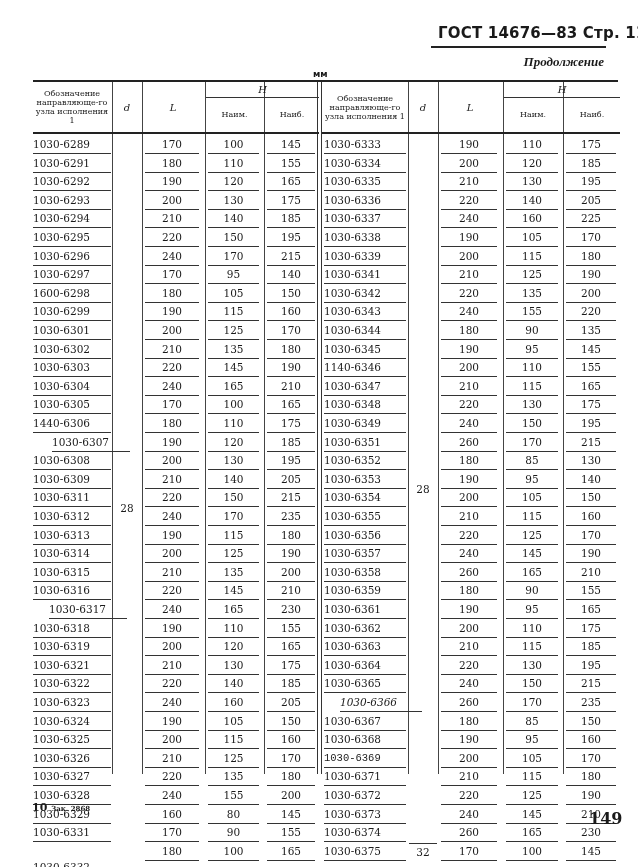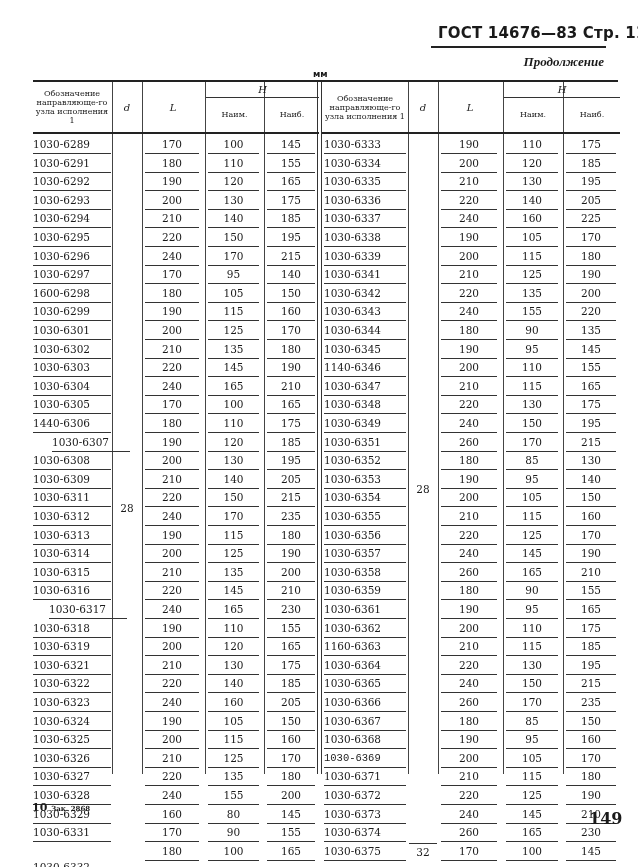--- a/index.html
+++ b/index.html
@@ -490,39 +490,39 @@
           <div class="cell c-num" style="left: 184px; width: 52px;">95</div>
           <div class="cell c-num" style="left: 244px; width: 50px;">165</div>
         </div>
         <div class="row" style="top: 483.6px; width: 298px;">
           <div class="cell c-des" style="left: 2px; width: 82px;">1030-6362</div>
           <div class="cell c-num" style="left: 119px; width: 56px;">200</div>
           <div class="cell c-num" style="left: 184px; width: 52px;">110</div>
           <div class="cell c-num" style="left: 244px; width: 50px;">175</div>
         </div>
         <div class="row" style="top: 502.2px; width: 298px;">
-          <div class="cell c-des" style="left: 2px; width: 82px;">1160-6363</div>
+          <div class="cell c-des" style="left: 2px; width: 82px;">1030-6363</div>
           <div class="cell c-num" style="left: 119px; width: 56px;">210</div>
           <div class="cell c-num" style="left: 184px; width: 52px;">115</div>
           <div class="cell c-num" style="left: 244px; width: 50px;">185</div>
         </div>
         <div class="row" style="top: 520.8px; width: 298px;">
           <div class="cell c-des" style="left: 2px; width: 82px;">1030-6364</div>
           <div class="cell c-num" style="left: 119px; width: 56px;">220</div>
           <div class="cell c-num" style="left: 184px; width: 52px;">130</div>
           <div class="cell c-num" style="left: 244px; width: 50px;">195</div>
         </div>
         <div class="row" style="top: 539.4px; width: 298px;">
           <div class="cell c-des" style="left: 2px; width: 82px;">1030-6365</div>
           <div class="cell c-num" style="left: 119px; width: 56px;">240</div>
           <div class="cell c-num" style="left: 184px; width: 52px;">150</div>
           <div class="cell c-num" style="left: 244px; width: 50px;">215</div>
         </div>
         <div class="row" style="top: 558px; width: 298px;">
-          <div class="cell c-des" style="left: 2px; width: 82px;">1030-6366</div>
+          <div class="cell c-des" style="left: 18px; width: 82px; font-style: italic;">1030-6366</div>
           <div class="cell c-num" style="left: 119px; width: 56px;">260</div>
           <div class="cell c-num" style="left: 184px; width: 52px;">170</div>
           <div class="cell c-num" style="left: 244px; width: 50px;">235</div>
         </div>
         <div class="row" style="top: 576.6px; width: 298px;">
           <div class="cell c-des" style="left: 2px; width: 82px;">1030-6367</div>
           <div class="cell c-num" style="left: 119px; width: 56px;">180</div>
           <div class="cell c-num" style="left: 184px; width: 52px;">85</div>
           <div class="cell c-num" style="left: 244px; width: 50px;">150</div>
         </div>

